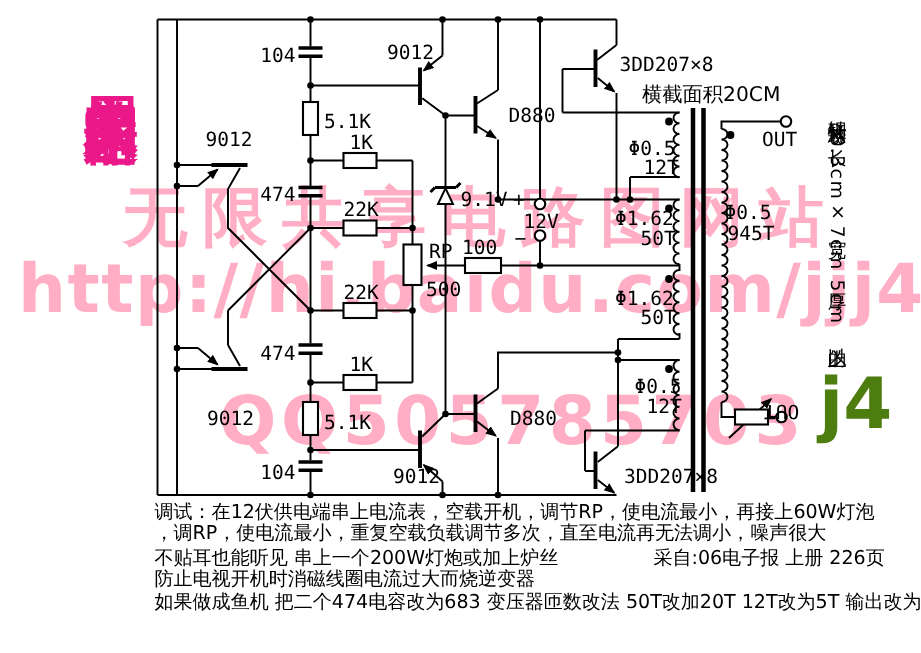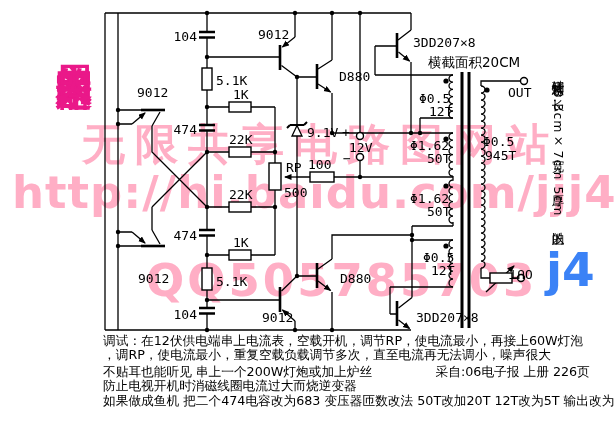--- a/index.html
+++ b/index.html
@@ -31,21 +31,21 @@
   .sch .term{fill:#fff;stroke:#000;stroke-width:1.4;}
 </style>
 </head>
 <body>
 
 <div class="stage">
 
   <div class="wm wm1" style="color:#ffaec5">无限共享电路图网站</div>
   <div class="wm wm2" style="color:#ffaec5">http://hi.baidu.com/jjj4</div>
   <div class="wm wm3" style="color:#ffaec5">QQ505785703</div>
-  <div class="wm wm4" style="color:#3b82f6">j4</div>
+  <div class="wm wm4" style="color:#4d7c0f">j4</div>
 
   <div class="title" style="color:#ea1889">实用的家用逆器</div>
 
   <svg class="sch" width="614" height="435" viewBox="0 0 614 435">
     <defs>
       <marker id="ah" markerWidth="9" markerHeight="8" refX="6.5" refY="3" orient="auto" markerUnits="userSpaceOnUse">
         <path d="M0,0 L7.5,3 L0,6 z" fill="#000"></path>
       </marker>
     </defs>
 

